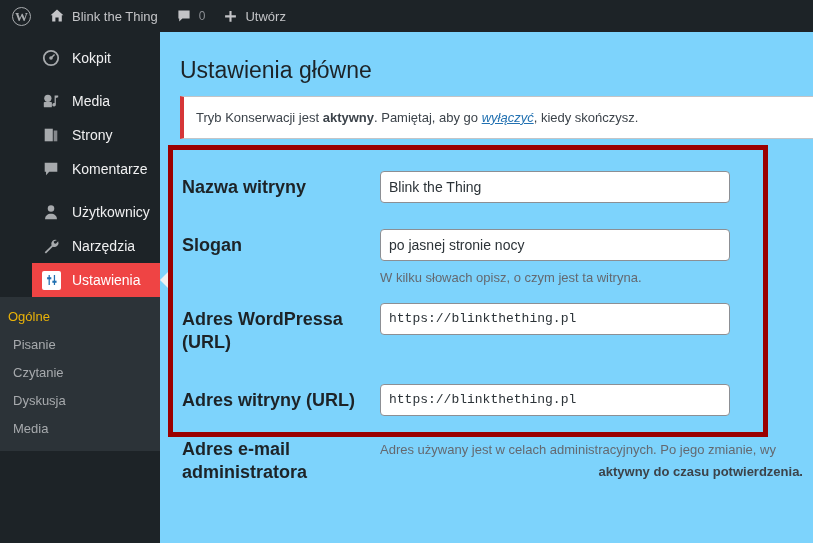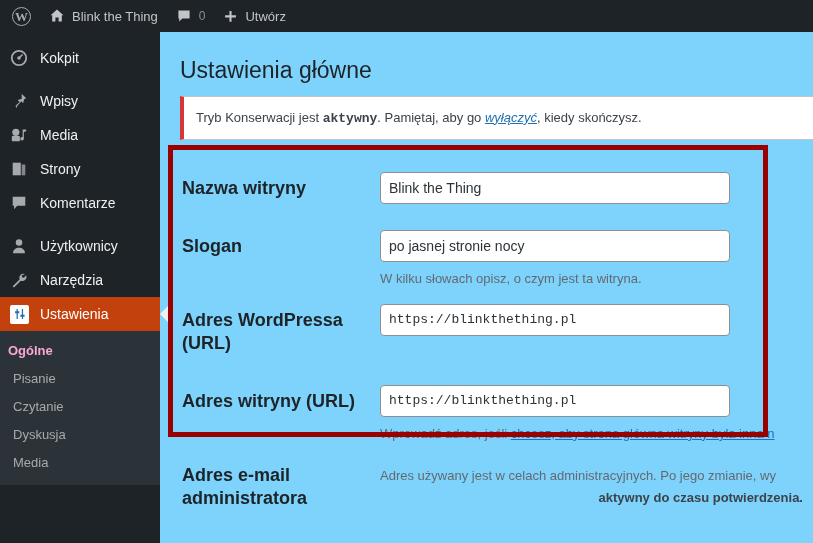--- a/index.html
+++ b/index.html
@@ -46,30 +46,31 @@
   }
   .menu-sep { height: 9px; }
   .menu-item {
     position: relative;
     display: flex; align-items: center;
     height: 34px;
     padding-left: 10px;
     color: #f0f0f1;
     font-size: 14px;
     white-space: nowrap;
+    margin-left: 32px;
   }
   .menu-item .mi-icon {
     width: 26px; height: 20px;
     display: flex; align-items: center; justify-content: flex-start;
     margin-right: 4px;
     color: #a7aaad;
     flex: 0 0 26px;
   }
   .menu-item.current {
-    background: #c2410c;
+    background: #ef4444;
     color: #fff;
   }
   .menu-item.current .mi-icon { color: #fff; }
   .menu-item.current .arrow {
     position: absolute; right: -8px; top: 50%;
     margin-top: -8px;
     width: 0; height: 0;
     border-top: 8px solid transparent;
     border-bottom: 8px solid transparent;
     border-right: 8px solid #f0f0f1;
@@ -86,21 +87,21 @@
     padding: 6px 0 8px 0;
   }
   .sub-item {
     display: block;
     padding: 6px 0 6px 13px;
     font-size: 13px;
     color: #a7aaad;
     white-space: nowrap;
     line-height: 16px;
   }
-  .sub-item.current { color: #f9a8d4; font-weight: 700; padding-left: 8px; }
+  .sub-item.current { color: #eab308; font-weight: 400; padding-left: 8px; }
 
   
   #content {
     position: absolute;
     top: 32px; left: 160px;
     width: 653px; height: 511px;
     background: #7dd3fc;
     overflow: hidden;
   }
   #page-title {
@@ -113,21 +114,21 @@
     margin-left: 20px;
     background: #fff;
     border: 1px solid #c3c4c7;
     border-left: 4px solid #d63638;
     width: 700px;
     padding: 11px 12px;
     font-size: 13px;
     color: #3c434a;
     line-height: 1.5;
   }
-  .notice b { font-weight: 700; font-family: Liberation Mono, monospace; }
+  .notice b { font-weight: 700; }
   .notice a { color: #2271b1; text-decoration: underline; font-style: italic; }
 
   
   #annotation-box {
     position: absolute;
     left: 8px; top: 113px;
     width: 600px; height: 292px;
     border: 5px solid #9b0000;
     pointer-events: none;
     z-index: 20;
@@ -212,28 +213,20 @@
           <circle cx="10" cy="10" r="8" fill="none" stroke="currentColor" stroke-width="2"></circle>
           <circle cx="10" cy="10" r="2" fill="currentColor"></circle>
           <path d="M10 10l4-4" stroke="currentColor" stroke-width="1.6"></path>
         </svg>
     </span>
     <span>Kokpit</span>
   </div>
 
   <div class="menu-sep"></div>
 
-  <div class="menu-item">
-    <span class="mi-icon">
-      <svg width="18" height="18" viewBox="0 0 20 20">
-          <path fill="currentColor" d="M13 2l5 5-2.2 1-1.3 4.4-2-2L8 15.6 7 18l-.8-2.6 4.4-4.4-2-2L13 7.6z"></path>
-        </svg>
-    </span>
-    <span>Wpisy</span>
-  </div>
 
   <div class="menu-item">
     <span class="mi-icon">
       <svg width="18" height="18" viewBox="0 0 20 20">
           <circle cx="6.5" cy="7" r="4" fill="currentColor"></circle>
           <rect x="2" y="11" width="9" height="6" rx="1" fill="currentColor"></rect>
           <path d="M14 4v8.3a2 2 0 10 1.4 1.9V6.6l2.6-.8V4z" fill="currentColor"></path>
         </svg>
     </span>
     <span>Media</span>
@@ -335,21 +328,20 @@
       <div class="th">Adres WordPressa (URL)</div>
       <div class="td">
         <input class="regular-text code-text" type="text" value="https://blinkthething.pl" style="">
       </div>
     </div>
 
     <div class="form-row row-gap-tight">
       <div class="th">Adres witryny (URL)</div>
       <div class="td">
         <input class="regular-text code-text" type="text" value="https://blinkthething.pl" style="">
-        <p class="description"><span>Wprowadź adres, jeśli </span><a href="#">chcesz, aby strona główna witryny była inna n</a></p>
       </div>
     </div>
 
     <div class="form-row">
       <div class="th">Adres e-mail administratora</div>
       <div class="td">
         <p class="description">Adres używany jest w celach administracyjnych. Po jego zmianie, wy</p>
         <p class="description" style="margin-top:2px;text-align:right;"><span class="strong2">aktywny do czasu potwierdzenia.</span></p>
       </div>
     </div>

